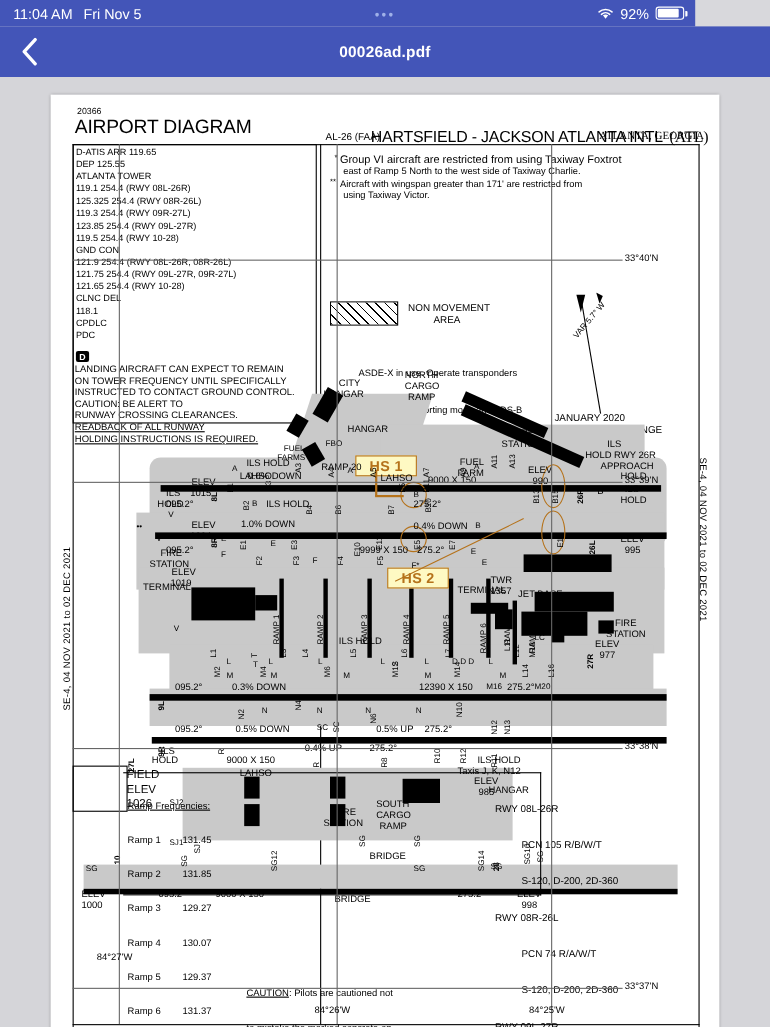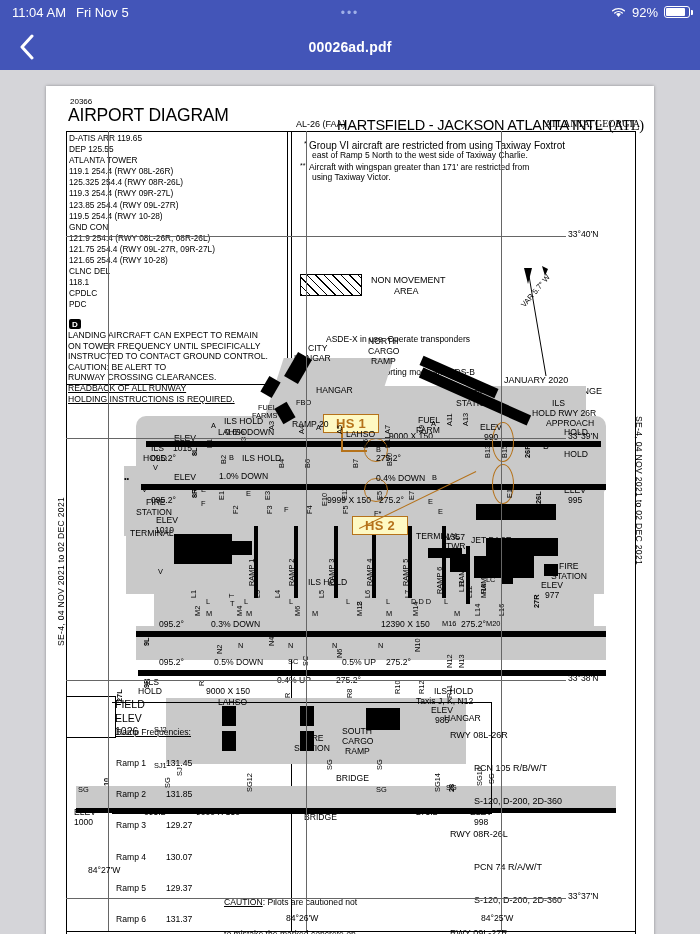--- a/index.html
+++ b/index.html
@@ -6,21 +6,21 @@
   html, body { width: 700px; height: 934px; }
   body {
     font-family: "Liberation Sans", sans-serif;
     background: #8e8e93;
     overflow: hidden;
   }
   .screen { position: relative; width: 700px; height: 934px; background: #d8d8dc; }
 
   
   .statusbar {
-    position: absolute; top: 0; left: 0; width: 700px; height: 24px;
+    position: absolute; top: 0; left: 0; width: 632px; height: 24px;
     background: #4355b8; color: #fff;
     display: flex; align-items: center;
     font-size: 13px;
   }
   .sb-left { position: absolute; left: 12px; display: flex; gap: 10px; align-items: baseline; }
   .sb-center { position: absolute; left: 0; width: 700px; text-align: center; }
   .dots { letter-spacing: 2px; font-size: 12px; color: #9fb0e8; }
   .sb-right { position: absolute; right: 10px; display: flex; gap: 6px; align-items: center; }
   .wifi { width: 15px; height: 11px; }
   .batt { width: 26px; height: 12px; border: 1.4px solid #fff; border-radius: 3px; position: relative; }
@@ -292,21 +292,21 @@
     <div class="t lbl9" style="left:513px;top:476px;">FIRE</div>
     <div class="t lbl9" style="left:505px;top:486px;">STATION</div>
     <div class="t lbl9" style="left:296px;top:641px;">SOUTH</div>
     <div class="t lbl9" style="left:296px;top:651px;">CARGO</div>
     <div class="t lbl9" style="left:299px;top:661px;">RAMP</div>
     <div class="t lbl9" style="left:398px;top:628px;">HANGAR</div>
     <div class="t lbl9" style="left:258px;top:648px;">FIRE</div>
     <div class="t lbl9" style="left:248px;top:658px;">STATION</div>
     <div class="t lbl9" style="left:290px;top:688px;">BRIDGE</div>
     <div class="t lbl9" style="left:258px;top:727px;">BRIDGE</div>
-    <div class="t lbl9" style="left:400px;top:437px;margin-top:19px;">TWR</div>
+    <div class="t lbl9" style="left:400px;top:437px;">TWR</div>
     <div class="t lbl9" style="left:400px;top:447px;">1357</div>
     <div class="t lbl" style="left:440px;top:490px;">LC</div>
 
     <div class="t lbl rot90" style="left:202px;top:500px;">RAMP 1</div>
     <div class="t lbl rot90" style="left:242px;top:500px;">RAMP 2</div>
     <div class="t lbl rot90" style="left:282px;top:500px;">RAMP 3</div>
     <div class="t lbl rot90" style="left:320px;top:500px;">RAMP 4</div>
     <div class="t lbl rot90" style="left:356px;top:500px;">RAMP 5</div>
     <div class="t lbl rot90" style="left:390px;top:508px;">RAMP 6</div>
     <div class="t lbl rot90" style="left:412px;top:500px;">RAMP 8</div>

